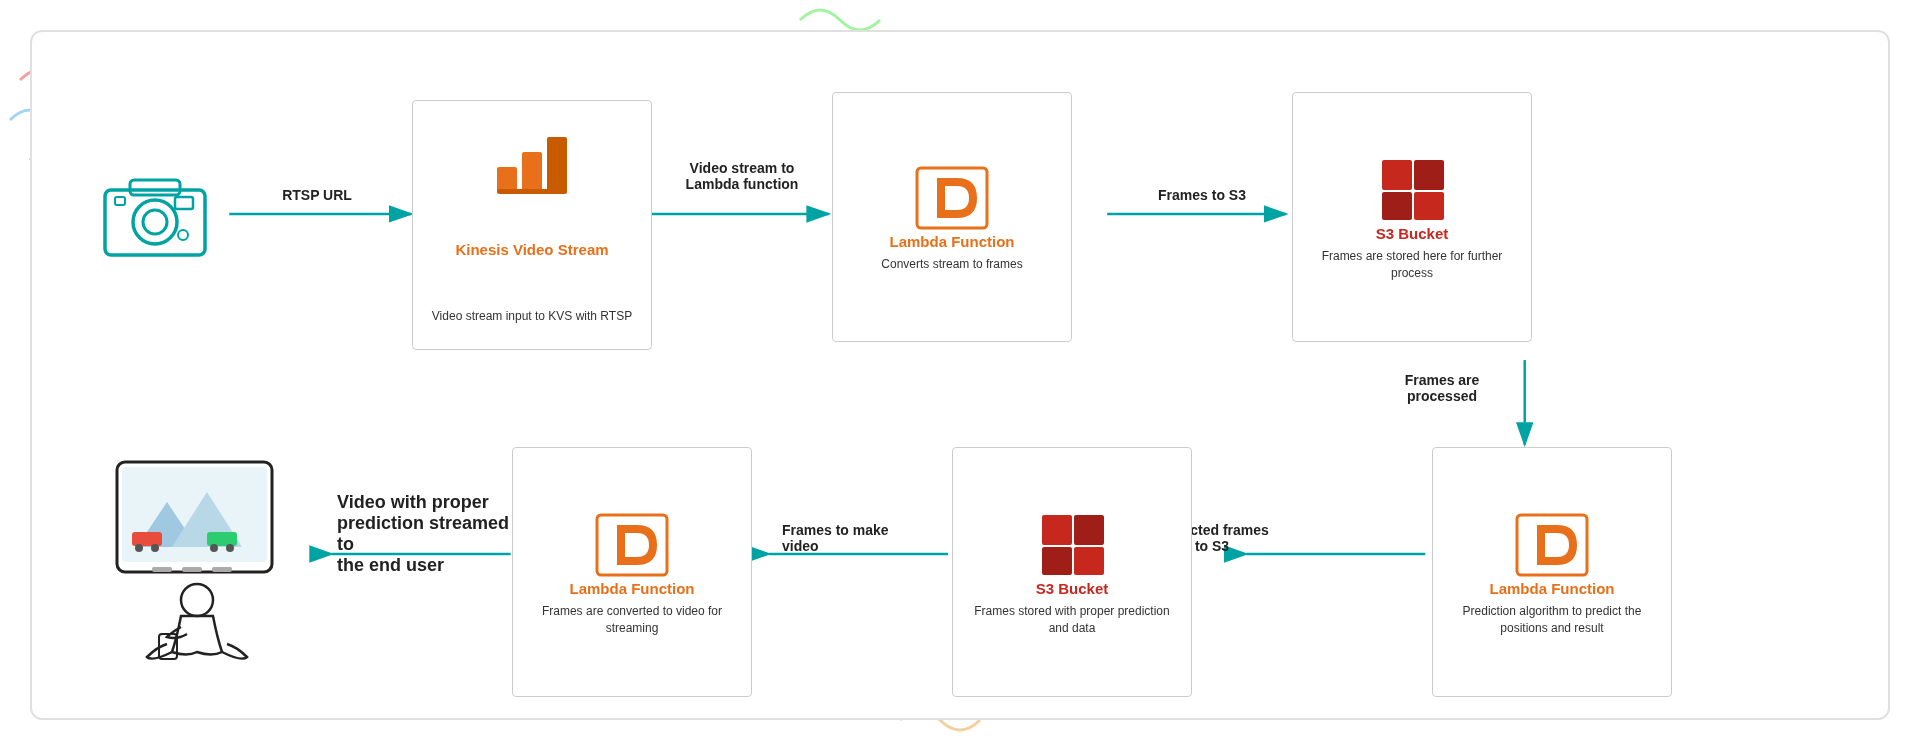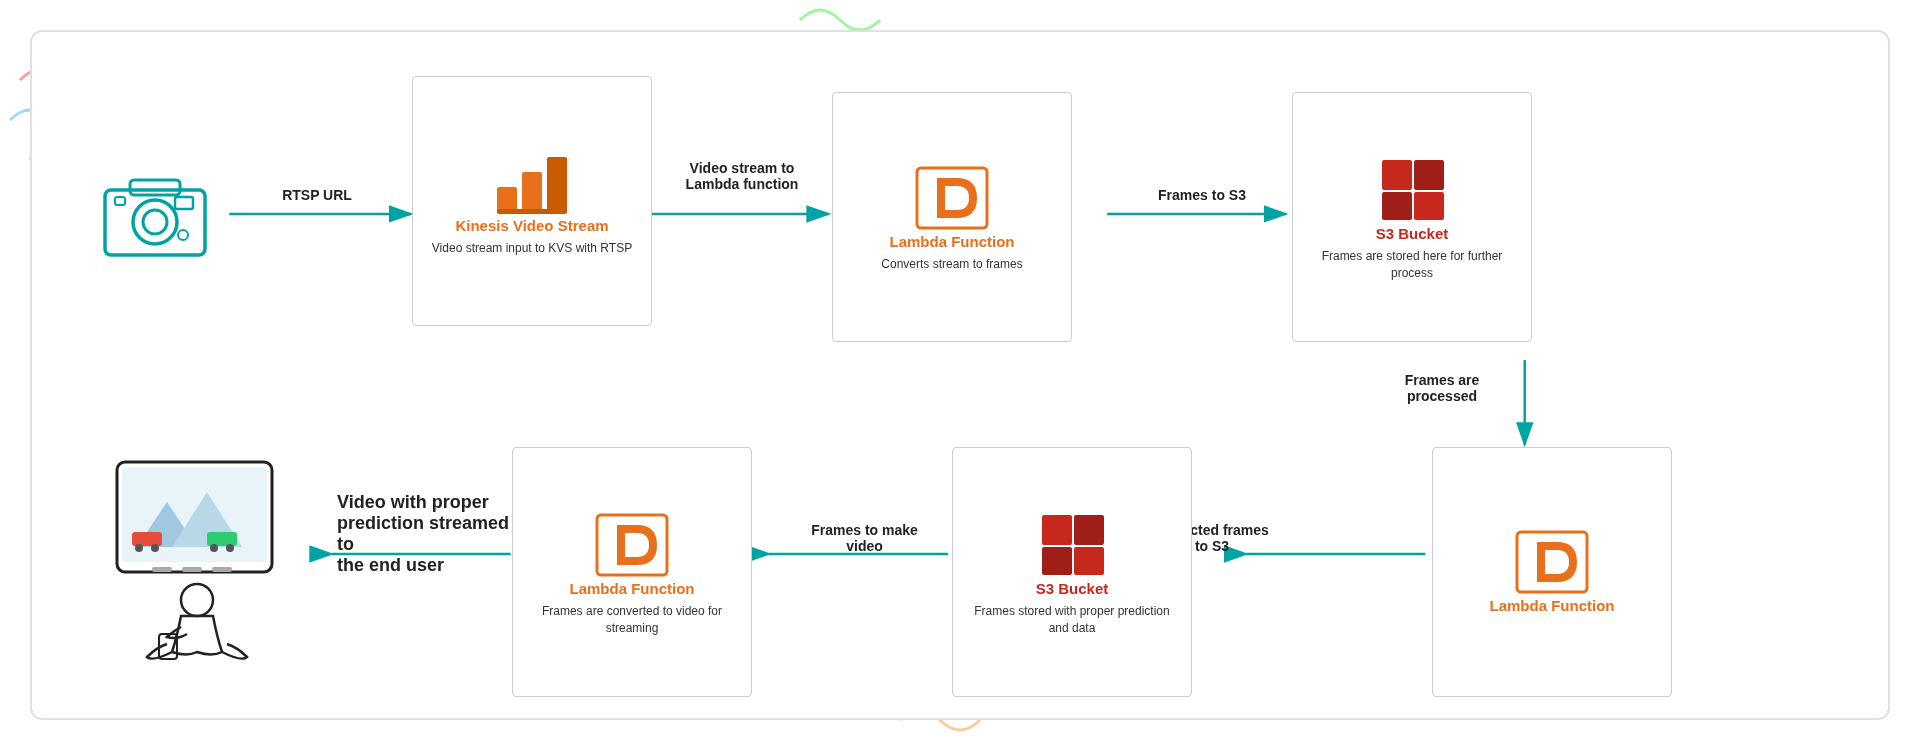--- a/index.html
+++ b/index.html
@@ -156,21 +156,21 @@
       <rect x="80" y="32" width="18" height="12" rx="2" fill="none" stroke="#00A3A3" stroke-width="2.5"></rect>
 
       <rect x="20" y="32" width="10" height="8" rx="2" fill="none" stroke="#00A3A3" stroke-width="2"></rect>
 
       <circle cx="88" cy="70" r="5" fill="none" stroke="#00A3A3" stroke-width="2"></circle>
     </svg>
   </div>
 
   <div class="arrow-label" style="left:210px; top:155px; width:150px;">RTSP URL</div>
 
-  <div class="service-box" style="left:380px; top:44px; width:240px; height:250px;">
+  <div class="service-box" style="left:380px; top:68px; width:240px; height:250px;gap:44px;">
 
     <svg viewBox="0 0 80 70" width="80" height="70">
 
       <rect x="5" y="40" width="20" height="25" rx="2" fill="#E8701A"></rect>
       <rect x="30" y="25" width="20" height="40" rx="2" fill="#E8701A"></rect>
       <rect x="55" y="10" width="20" height="55" rx="2" fill="#C85A00"></rect>
 
       <rect x="5" y="62" width="70" height="5" rx="2" fill="#C85A00"></rect>
     </svg>
     <div class="service-name color-orange">Kinesis Video Stream</div>
@@ -211,37 +211,38 @@
   <div class="arrow-label" style="left:1330px; top:340px; width:160px; text-align:center;">Frames are<br>processed</div>
 
   <div class="service-box" style="left:1400px; top:415px; width:240px; height:250px;">
 
     <svg viewBox="0 0 80 70" width="80" height="70">
       <rect x="5" y="5" width="70" height="60" rx="4" fill="none" stroke="#E8701A" stroke-width="3"></rect>
       <path d="M 25 15 L 25 55 L 45 55 Q 65 55 65 35 Q 65 15 45 15 Z" fill="#E8701A"></path>
       <path d="M 33 23 L 33 47 L 45 47 Q 57 47 57 35 Q 57 23 45 23 Z" fill="white"></path>
     </svg>
     <div class="service-name color-orange">Lambda Function</div>
+    <div class="service-desc">Prediction algorithm to predict the positions and result</div>
   </div>
 
   <div class="arrow-label" style="left:1080px; top:490px; width:200px; text-align:center;">Predicted frames<br>to S3</div>
 
   <div class="service-box" style="left:920px; top:415px; width:240px; height:250px;">
 
     <svg viewBox="0 0 80 70" width="80" height="70">
       <rect x="10" y="5" width="30" height="30" rx="2" fill="#C7281E"></rect>
       <rect x="42" y="5" width="30" height="30" rx="2" fill="#A01E18"></rect>
       <rect x="10" y="37" width="30" height="28" rx="2" fill="#A01E18"></rect>
       <rect x="42" y="37" width="30" height="28" rx="2" fill="#C7281E"></rect>
     </svg>
     <div class="service-name color-red">S3 Bucket</div>
     <div class="service-desc">Frames stored with proper prediction and data</div>
   </div>
 
-  <div class="arrow-label" style="left:750px; top:490px; width:165px; text-align:center;">Frames to make<br>video</div>
+  <div class="arrow-label" style="left:750px; top:490px; width:165px; text-align:left;">Frames to make<br>video</div>
 
   <div class="service-box" style="left:480px; top:415px; width:240px; height:250px;">
 
     <svg viewBox="0 0 80 70" width="80" height="70">
       <rect x="5" y="5" width="70" height="60" rx="4" fill="none" stroke="#E8701A" stroke-width="3"></rect>
       <path d="M 25 15 L 25 55 L 45 55 Q 65 55 65 35 Q 65 15 45 15 Z" fill="#E8701A"></path>
       <path d="M 33 23 L 33 47 L 45 47 Q 57 47 57 35 Q 57 23 45 23 Z" fill="white"></path>
     </svg>
     <div class="service-name color-orange">Lambda Function</div>
     <div class="service-desc">Frames are converted to video for streaming</div>

